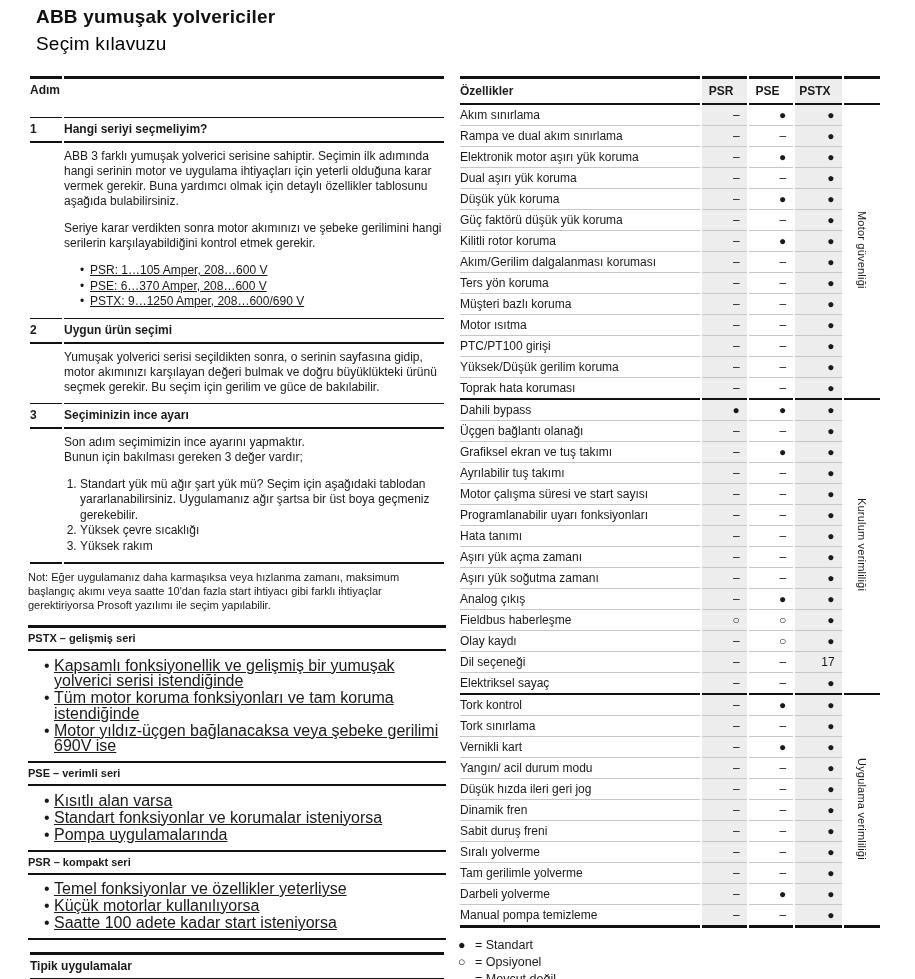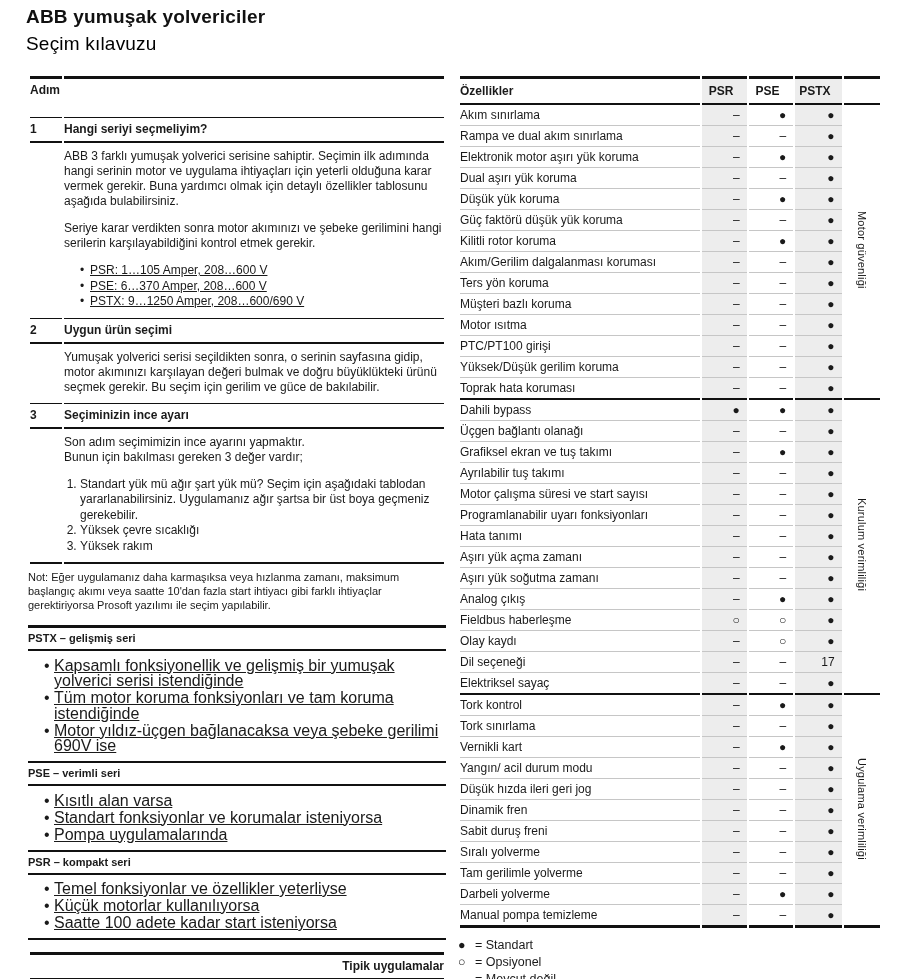--- a/index.html
+++ b/index.html
@@ -1,19 +1,19 @@
 <!DOCTYPE html>
 <html><head>
 <meta charset="utf-8">
 <style>
   html,body{margin:0;padding:0;background:#fff;}
   .page{position:relative;width:915px;height:979px;background:#ffffff;overflow:hidden;
         font-family:"Liberation Sans",sans-serif;color:#1a1a1a;}
   
-  .doc-title{position:absolute;left:26px;top:6px;}
+  .doc-title{position:absolute;left:36px;top:6px;}
   .doc-title h1{margin:0;font-size:19px;font-weight:bold;color:#111;letter-spacing:.2px;}
   .doc-title h2{margin:5px 0 0;font-size:19px;font-weight:normal;color:#000000;letter-spacing:.2px;}
   
   .left-col{position:absolute;left:28px;top:76px;width:418px;}
   .right-col{position:absolute;left:458px;top:76px;width:424px;}
   
   table{border-collapse:separate;border-spacing:2px 0;width:100%;}
   td,th{font-size:12px;vertical-align:top;}
   .steps-table .adim-row td{border-top:3px solid #111;border-bottom:1px solid #111;
       font-weight:bold;padding:4px 0 20px;}
@@ -34,21 +34,21 @@
   .series-wrap{margin-top:13px;}
   .series-section .series-title{margin:0;font-size:11px;font-weight:bold;
       padding:4px 0 5px;border-bottom:2px solid #111;}
   .series-section:first-child .series-title{border-top:3px solid #111;}
   .series-section + .series-section .series-title{border-top:2px solid #111;margin-top:-2px;}
   .series-section ul.dot-list{padding:5px 0 6px 16px;border-bottom:2px solid #111;}
   .series-section ul.dot-list li{margin:1.5px 0;}
   
   .apps-table{margin-top:12px;}
   .apps-table .apps-title-row td{border-top:3px solid #111;border-bottom:2px solid #111;
-      font-weight:bold;padding:4px 0 5px;text-align:right;}
+      font-weight:bold;padding:4px 0 5px;}
   .apps-table th{border-bottom:2px solid #111;text-align:left;font-weight:bold;padding:4px 0 5px;}
   
   .features-table th{border-top:3px solid #111;border-bottom:2px solid #111;
       text-align:left;font-weight:bold;padding:5px 0 5px;}
   .features-table th.val{text-align:center;padding-right:7px;}
   .features-table td{padding:3px 0 3px;line-height:14px;border-bottom:1px solid #c6c6c6;white-space:nowrap;}
   .features-table td.feature-value{text-align:right;padding-right:7px;font-size:12px;}
   .features-table .band{background:#ededed;}
   .features-table tr.group-end td{border-bottom:2px solid #111;}
   .features-table tr.table-end td{border-bottom:3px solid #111;}

